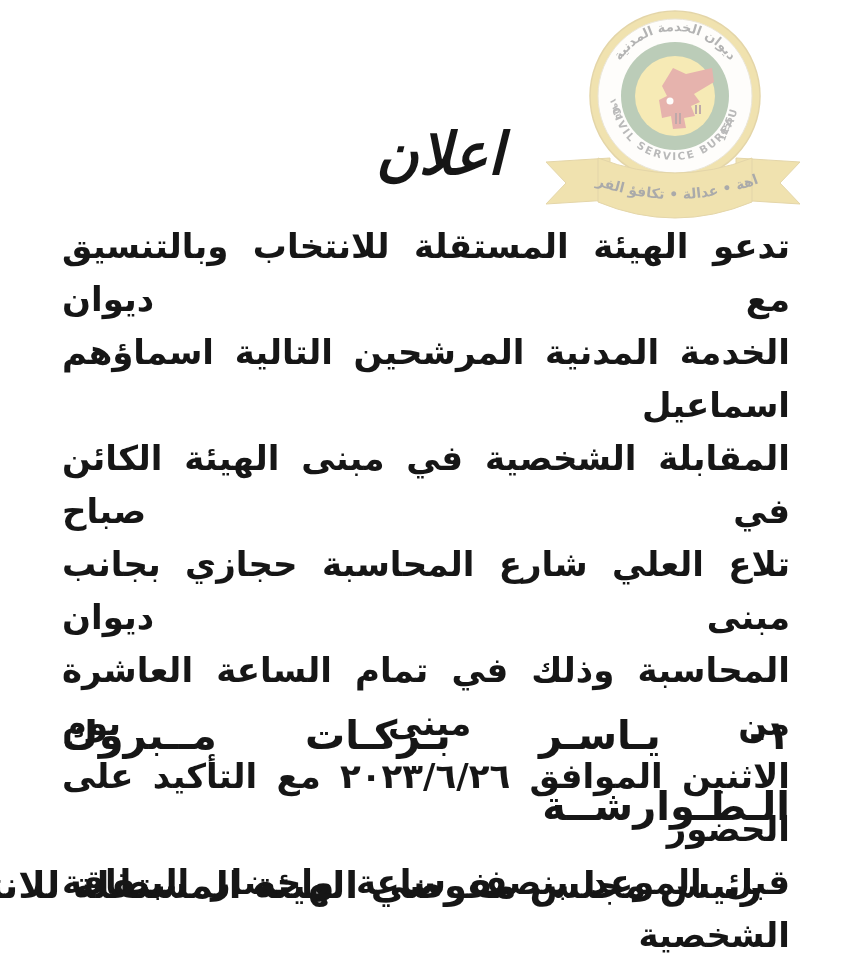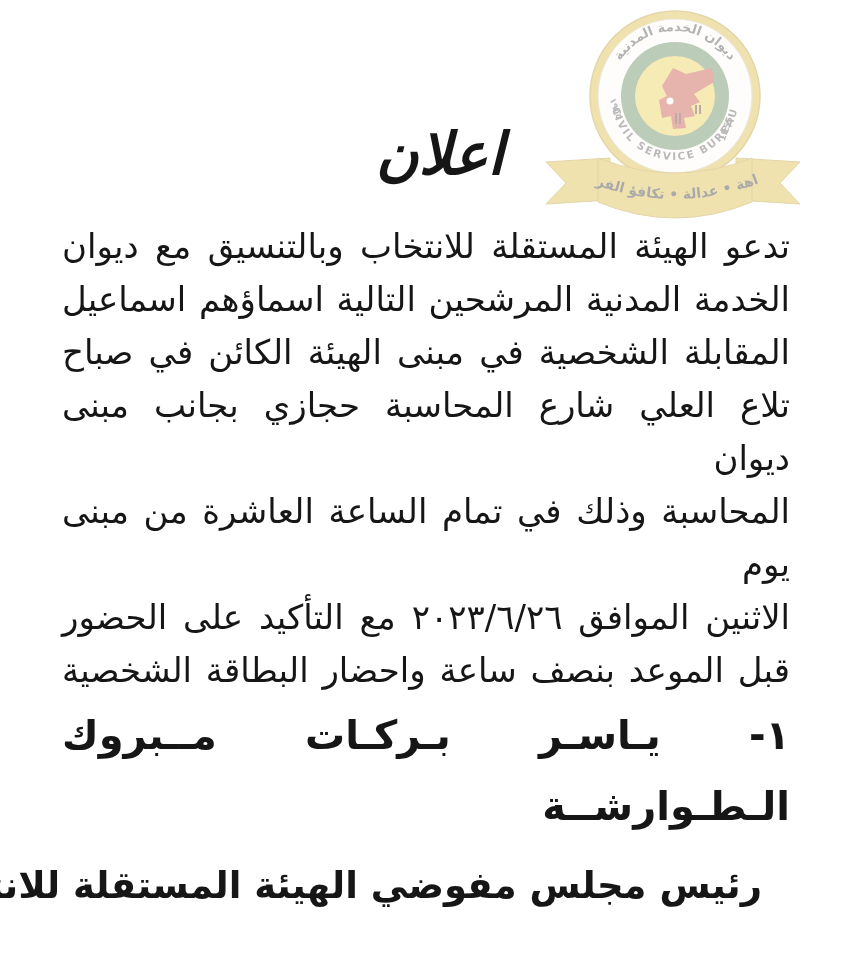--- a/index.html
+++ b/index.html
@@ -10,21 +10,21 @@
   .logo {
     position:absolute; top:8px; left:540px; width:266px; height:215px;
     opacity:0.38;
   }
   .title {
     position:absolute; top:120px; left:0; right:0; padding-left:30px;
     text-align:center; font-size:58px; font-weight:bold; letter-spacing:1px;font-style:italic;
   }
   .body-block { position:absolute; top:220px; right:60px; left:62px; }
   .bline {
-    font-size:34px; font-weight:normal; line-height:53px;
+    font-size:34px; font-weight:bold; line-height:53px;
     text-align:justify; text-align-last:justify;
   }
   .candidates { position:absolute; top:700px; right:60px; left:62px; }
   .citem {
     font-size:40px; font-weight:bold; line-height:71px;
     text-align:justify; text-align-last:justify;
   }
   .signature {
     position:absolute; top:864px; right:88px;
     font-size:37px; font-weight:bold; white-space:nowrap;

